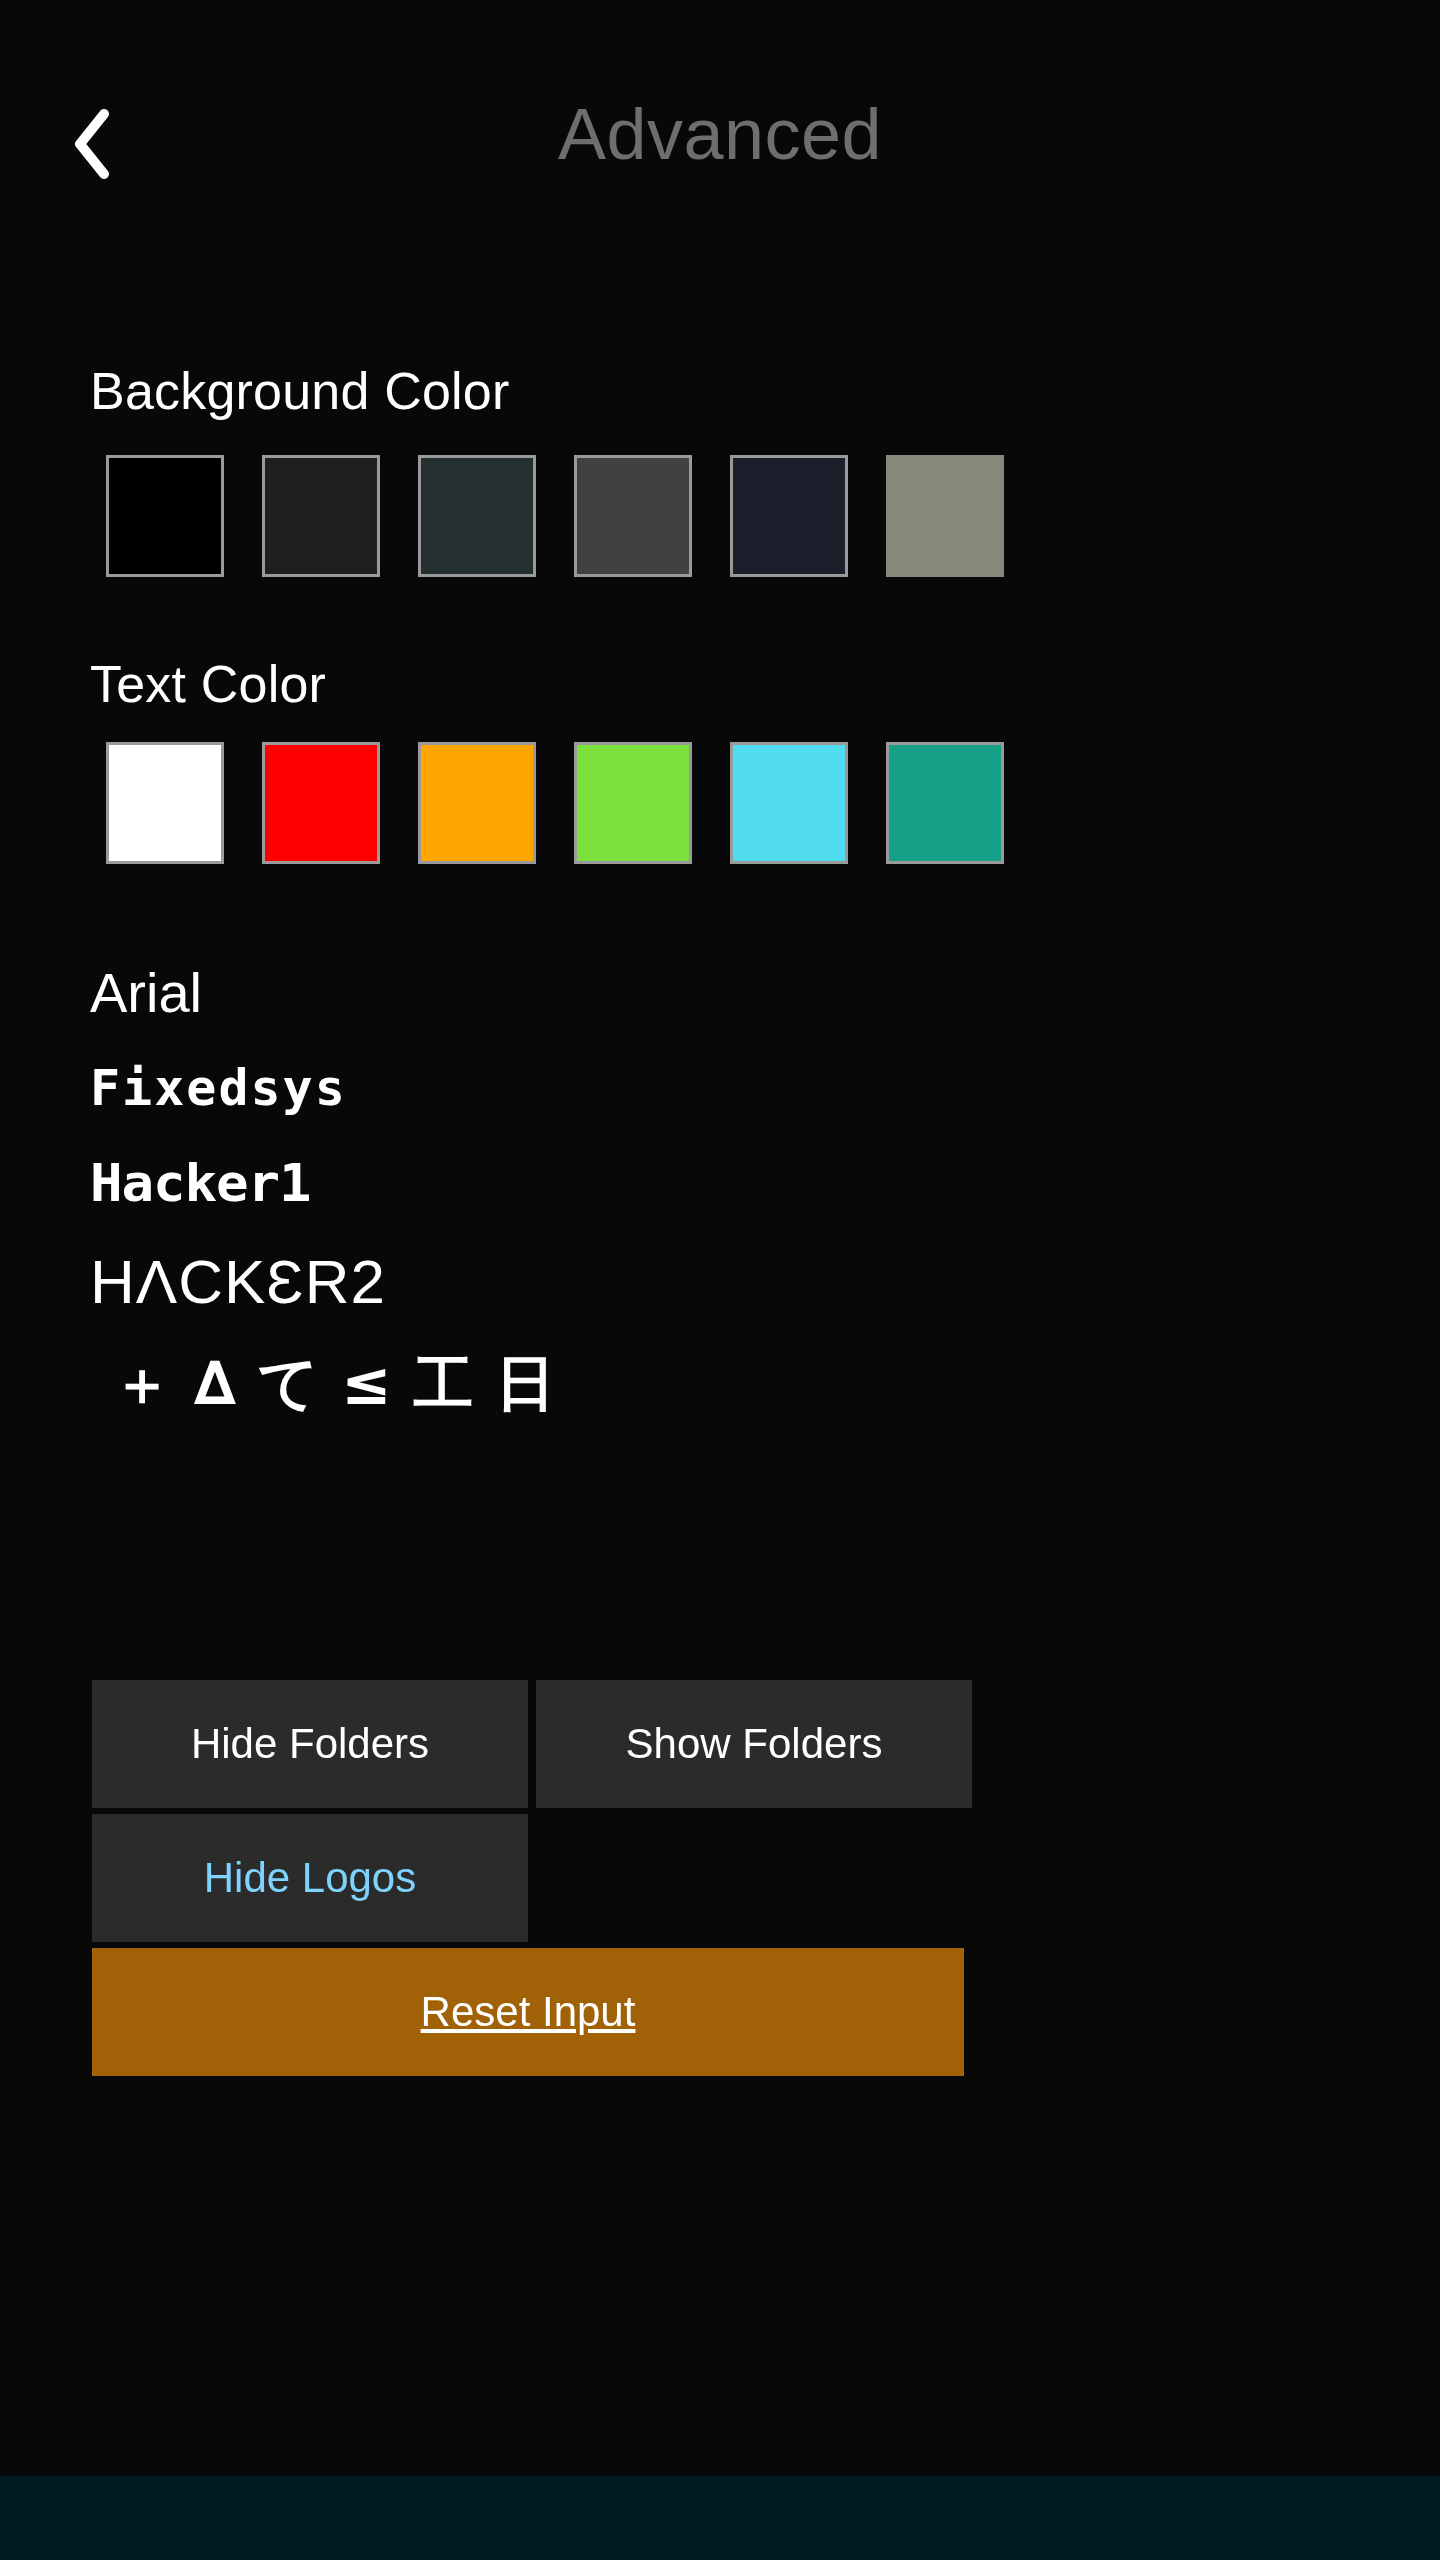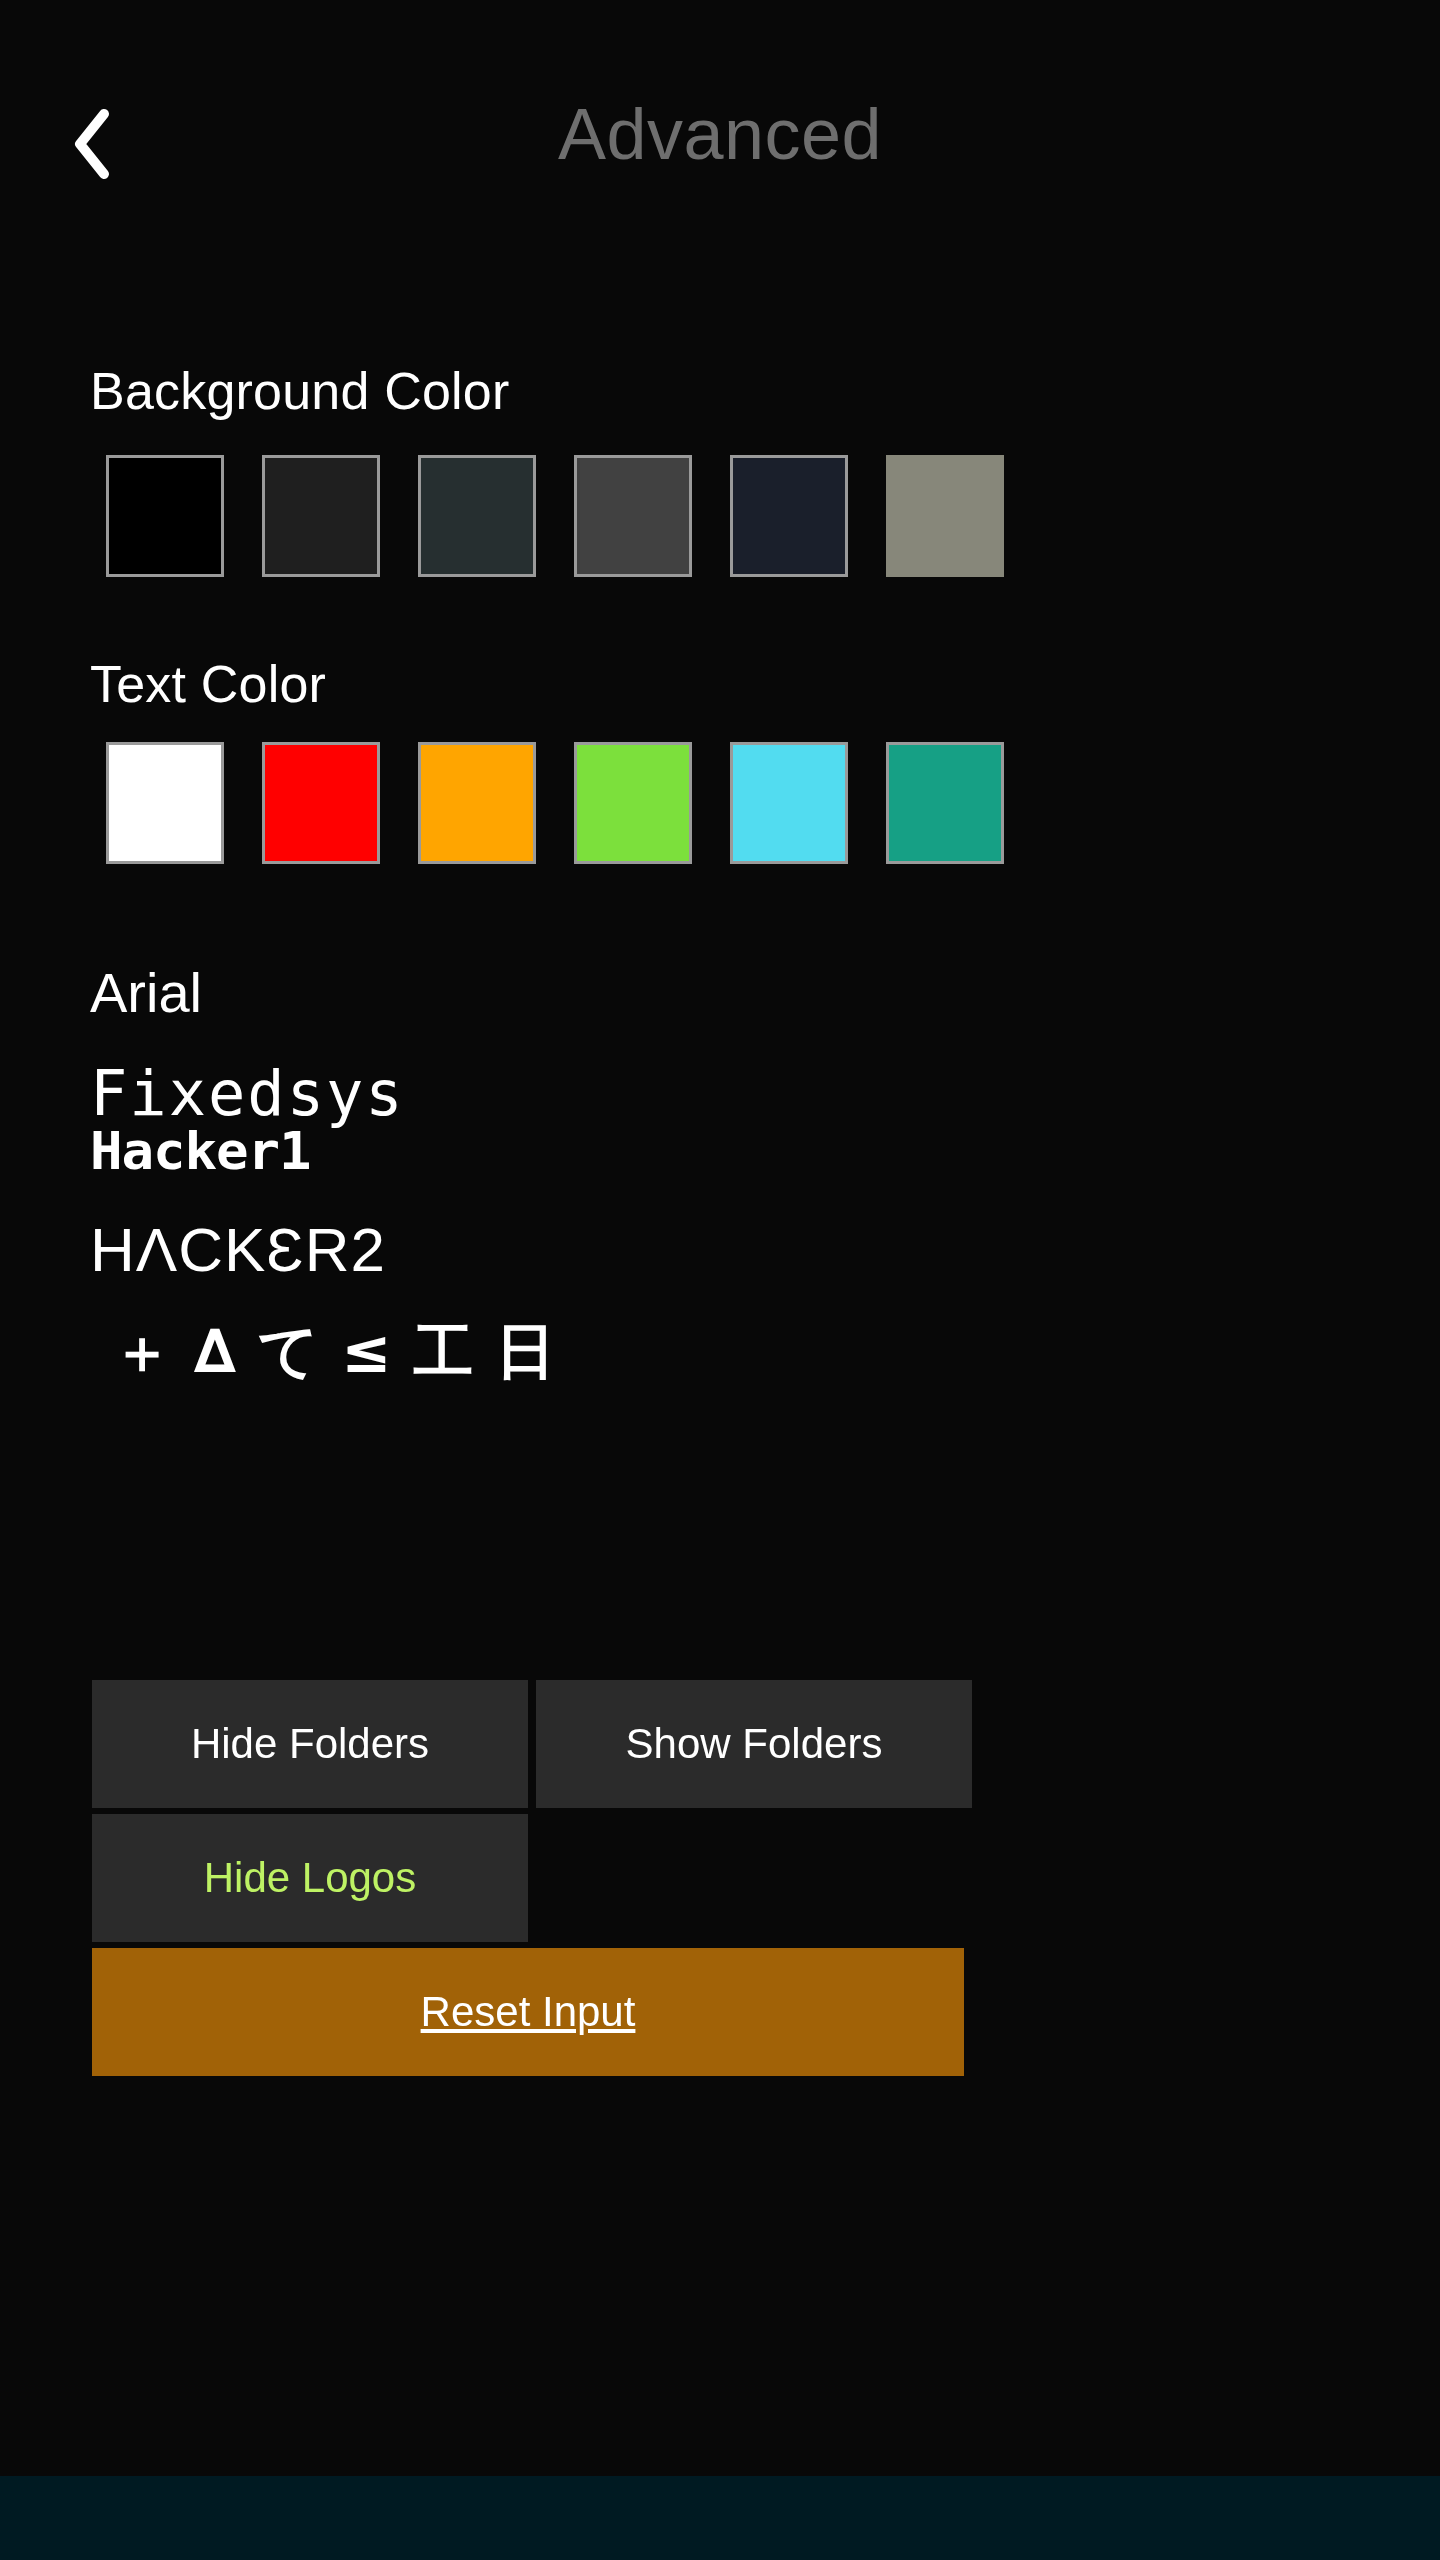--- a/index.html
+++ b/index.html
@@ -48,21 +48,21 @@
   }
   .swatch.noborder { border-color:transparent; }
 
   
   #font-samples { position:absolute; left:90px; top:965px; width:1100px; }
   .font-sample {
     color:#ffffff; white-space:nowrap; cursor:pointer;
     line-height:1;
   }
   .fs-arial    { font-family:"Liberation Sans", sans-serif;  font-size:56px; font-weight:400; margin-bottom:42px; }
-  .fs-fixedsys { font-family:"DejaVu Sans Mono", monospace;  font-size:62px; font-weight:400; letter-spacing:2px; }
+  .fs-fixedsys { font-family:"DejaVu Sans Mono", monospace;  font-size:50px; font-weight:700; letter-spacing:2px; margin-bottom:44px; }
   .fs-hacker1  { font-family:"DejaVu Sans Mono", monospace;  font-size:52px; font-weight:700; letter-spacing:-1px; margin-bottom:42px;
                  transform:scaleX(1.04); transform-origin:left center; }
   .fs-hacker2  { font-family:"Liberation Sans", sans-serif;  font-size:62px; font-weight:400; letter-spacing:1px; margin-bottom:40px; }
   .fs-symbols  { font-family:"DejaVu Sans", sans-serif;      font-size:60px; font-weight:700; letter-spacing:22px; padding-left:22px; }
 
   
   #button-grid {
     position:absolute; left:92px; top:1680px;
     width:880px;
     display:flex; flex-wrap:wrap; gap:6px 8px;
@@ -130,19 +130,19 @@
     <div class="font-sample fs-arial">Arial</div>
     <div class="font-sample fs-fixedsys">Fixedsys</div>
     <div class="font-sample fs-hacker1">Hacker1</div>
     <div class="font-sample fs-hacker2">HΛCKƐR2</div>
     <div class="font-sample fs-symbols">＋∆て≤工日</div>
   </div>
 
   <div id="button-grid">
     <div class="btn btn-half" style="background: rgb(43, 43, 43); color: rgb(255, 255, 255);">Hide Folders</div>
     <div class="btn btn-half" style="background: rgb(43, 43, 43); color: rgb(255, 255, 255);">Show Folders</div>
-    <div class="btn btn-half" style="background: rgb(43, 43, 43); color: #bef264;">Hide Logos</div>
+    <div class="btn btn-half" style="background: rgb(43, 43, 43); color: #7dd3fc;">Hide Logos</div>
     <div class="btn btn-full" style="background: #a16207; color: rgb(255, 255, 255); text-decoration: underline;">Reset Input</div>
   </div>
 
   <div id="bottom-strip" style="background: rgb(0, 26, 34);"></div>
 
 </div>
 
 </body></html>

